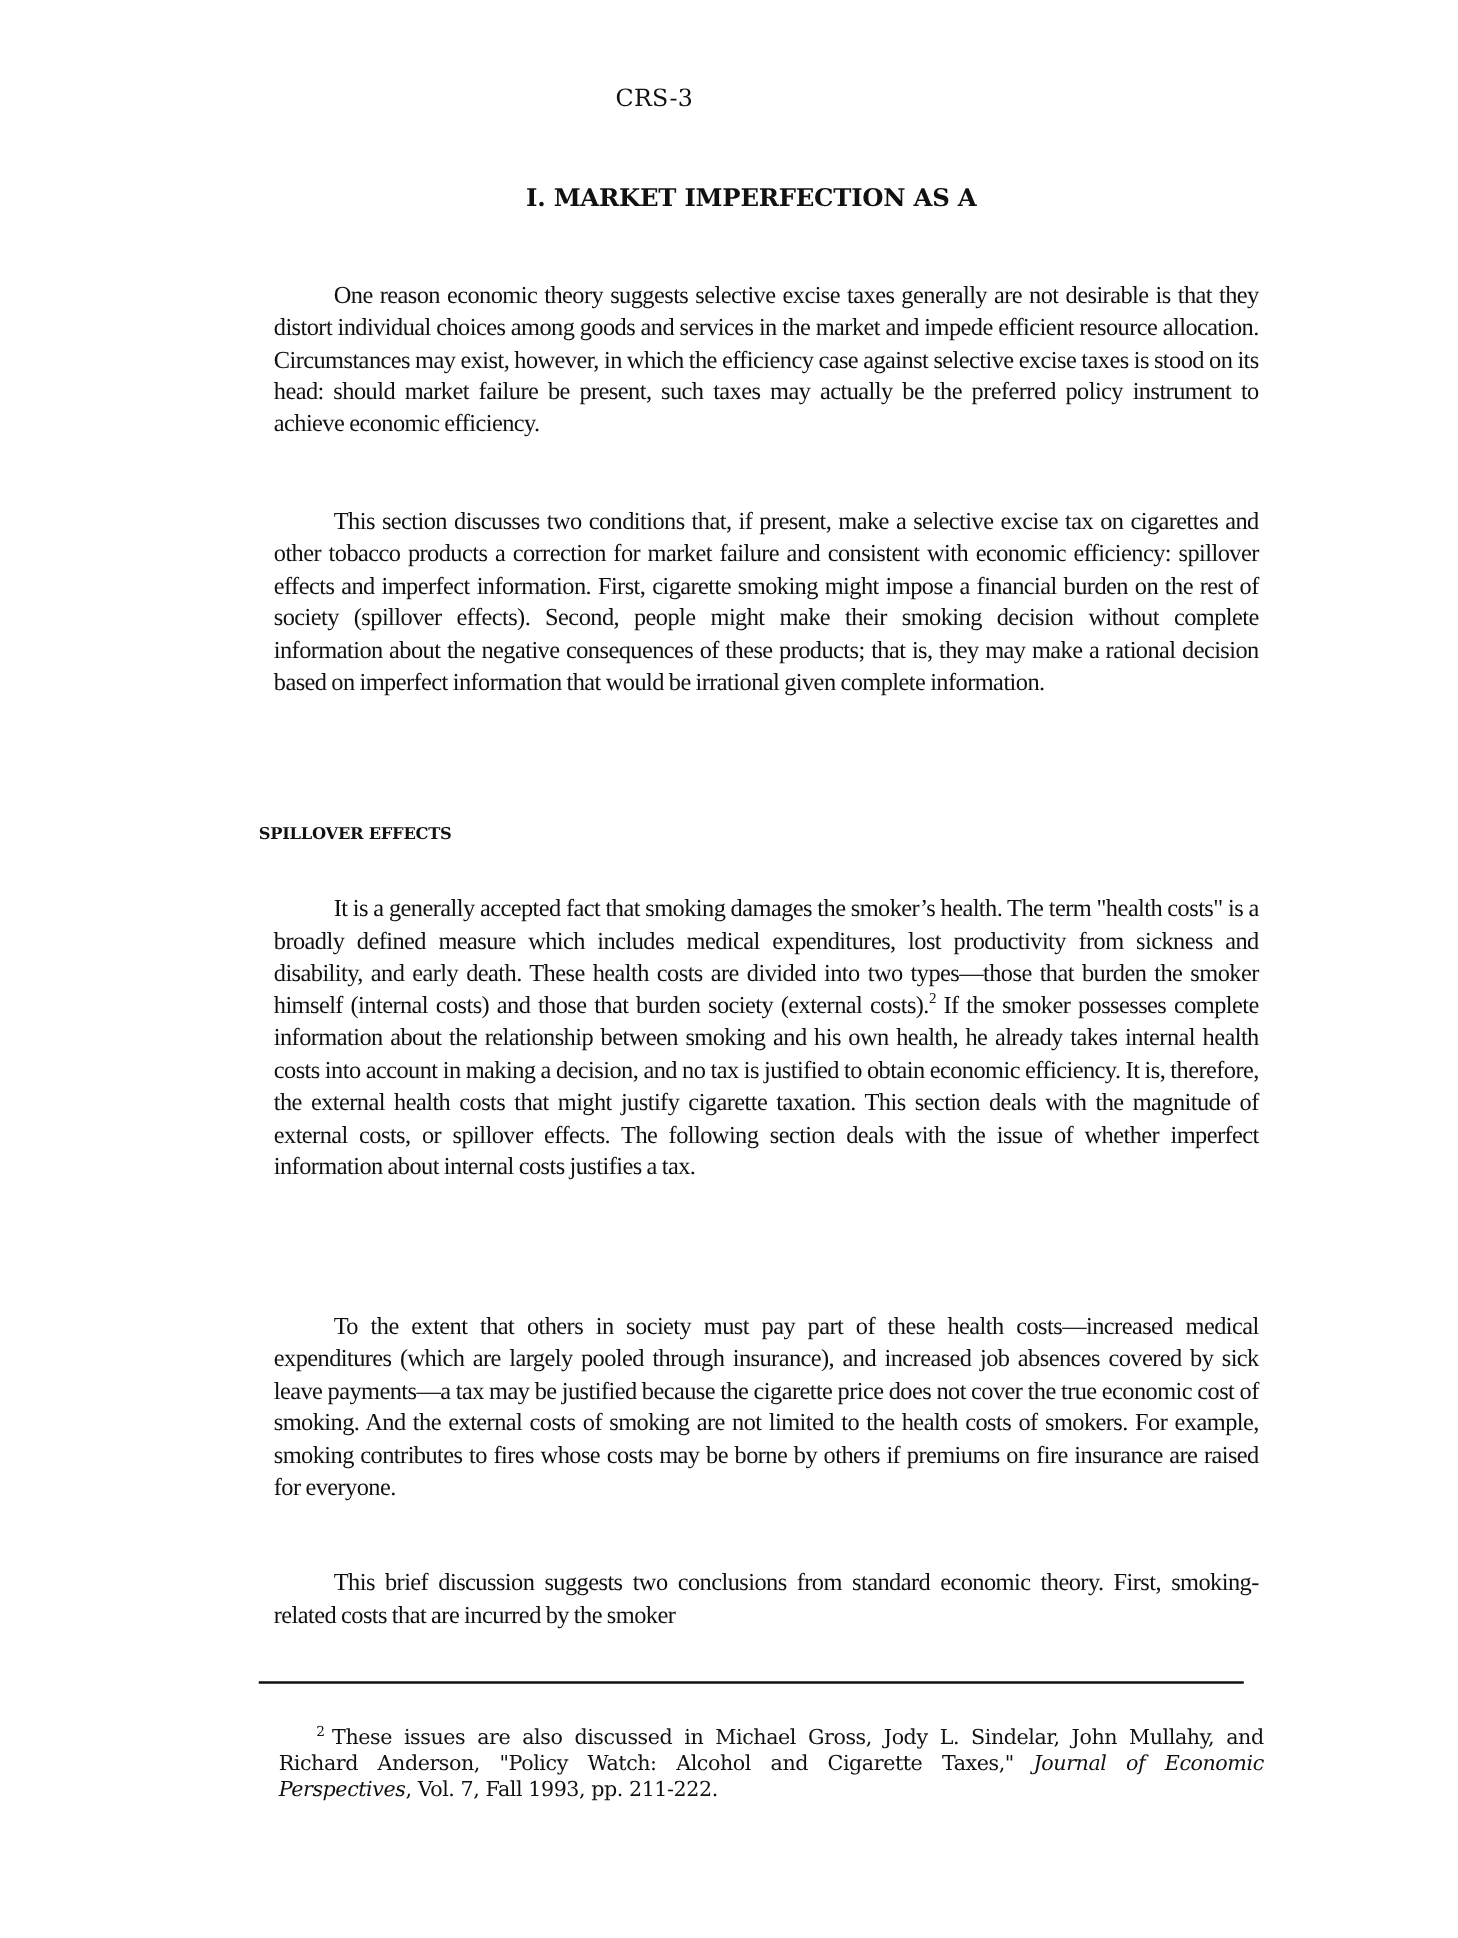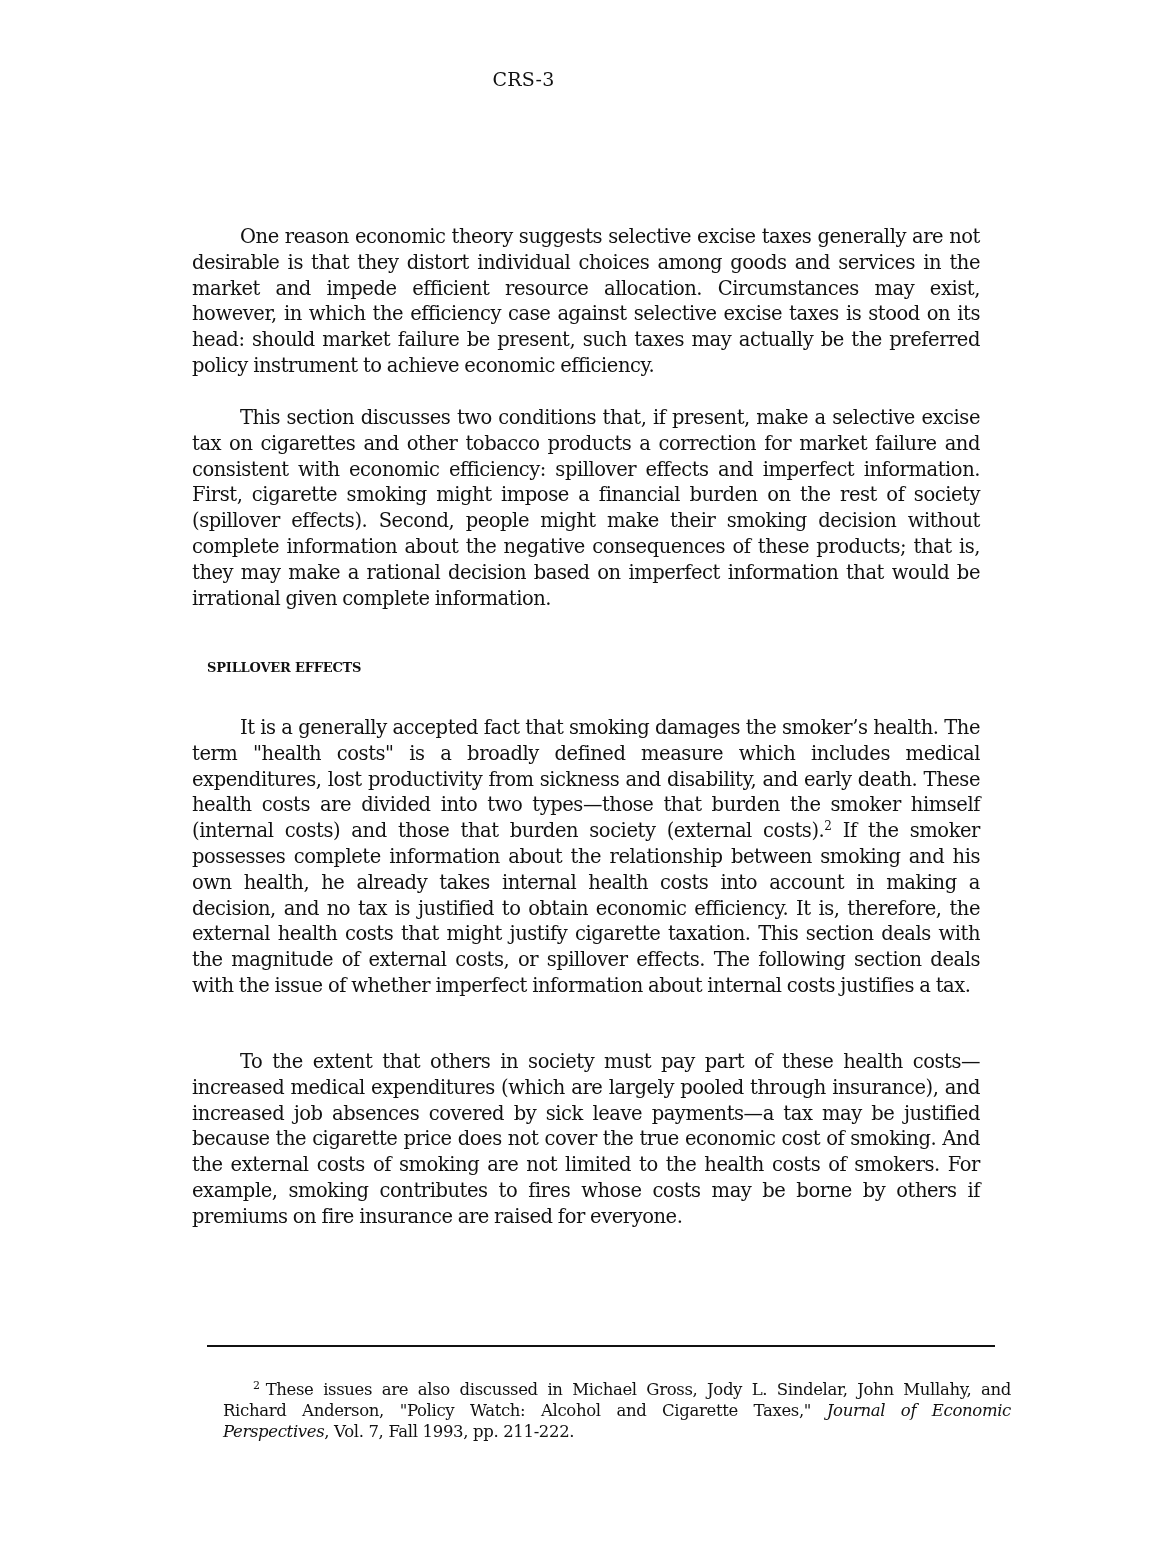--- a/index.html
+++ b/index.html
@@ -34,29 +34,30 @@
     left: 207px;
     width: 788px;
     text-align: center;
     font-weight: bold;
     font-size: 19.5px;
     line-height: 26px;
     letter-spacing: -0.2px;
   }
   .para {
     position: absolute;
-    left: 192px;
+    left: 219px;
     width: 788px;
     font-size: 19.5px;
     line-height: 25.8px;
     text-align: justify;
     text-indent: 48px;
     letter-spacing: -0.45px;
     word-spacing: -0.5px;
     margin: 0;
+    font-family: Liberation Serif, serif;
   }
   .sub-heading {
     position: absolute;
     left: 207px;
     top: 660px;
     font-weight: bold;
     font-size: 13px;
     letter-spacing: -0.2px;
   }
   .footnote-rule {
@@ -93,30 +94,32 @@
   .italic { font-style: italic; }
 </style>
 </head>
 <body>
 
 <div class="page">
 
   <div class="page-number">CRS-3</div>
 
   <div class="section-title">
+    <div>I. MARKET IMPERFECTION AS A</div>
   </div>
 
   <p class="para" style="top:224px;">One reason economic theory suggests selective excise taxes generally are not desirable is that they distort individual choices among goods and services in the market and impede efficient resource allocation.  Circumstances may exist, however, in which the efficiency case against selective excise taxes is stood on its head:  should market failure be present, such taxes may actually be the preferred policy instrument to achieve economic efficiency.</p>
 
   <p class="para" style="top:405px;">This section discusses two conditions that, if present, make a selective excise tax on cigarettes and other tobacco products a correction for market failure and consistent with economic efficiency:  spillover effects and imperfect information.  First, cigarette smoking might impose a financial burden on the rest of society (spillover effects).  Second, people might make their smoking decision without complete information about the negative consequences of these products; that is, they may make a rational decision based on imperfect information that would be irrational given complete information.</p>
 
   <div class="sub-heading">SPILLOVER EFFECTS</div>
 
   <p class="para" style="top:715px;"><span>It is a generally accepted fact that smoking damages the smoker’s health. The term "health costs" is a broadly defined measure which includes medical expenditures, lost productivity from sickness and disability, and early death. These health costs are divided into two types—those that burden the smoker himself (internal costs) and those that burden society (external costs).</span><span class="sup">2</span><span>  If the smoker possesses complete information about the relationship between smoking and his own health, he already takes internal health costs into account in making a decision, and no tax is justified to obtain economic efficiency.  It is, therefore, the external health costs that might justify cigarette taxation.  This section deals with the magnitude of external costs, or spillover effects.  The following section deals with the issue of whether imperfect information about internal costs justifies a tax.</span></p>
 
   <p class="para" style="top:1049px;">To the extent that others in society must pay part of these health costs—increased medical expenditures (which are largely pooled through insurance), and increased job absences covered by sick leave payments—a tax may be justified because the cigarette price does not cover the true economic cost of smoking.  And the external costs of smoking are not limited to the health costs of smokers.  For example, smoking contributes to fires whose costs may be borne by others if premiums on fire insurance are raised for everyone.</p>
 
+  <p class="para" style="top:1254px;">This brief discussion suggests two conclusions from standard economic theory.   First, smoking-related costs that are incurred by the smoker</p>
 
   <div class="footnote-rule"></div>
 
   <p class="footnote"><span class="fn-mark">2</span><span>These issues are also discussed in Michael Gross, Jody L. Sindelar, John Mullahy, and Richard Anderson, "Policy Watch:  Alcohol and Cigarette Taxes,"  </span><span class="italic">Journal of Economic Perspectives</span><span>, Vol. 7, Fall 1993, pp. 211-222.</span></p>
 
 </div>
 
 </body></html>

